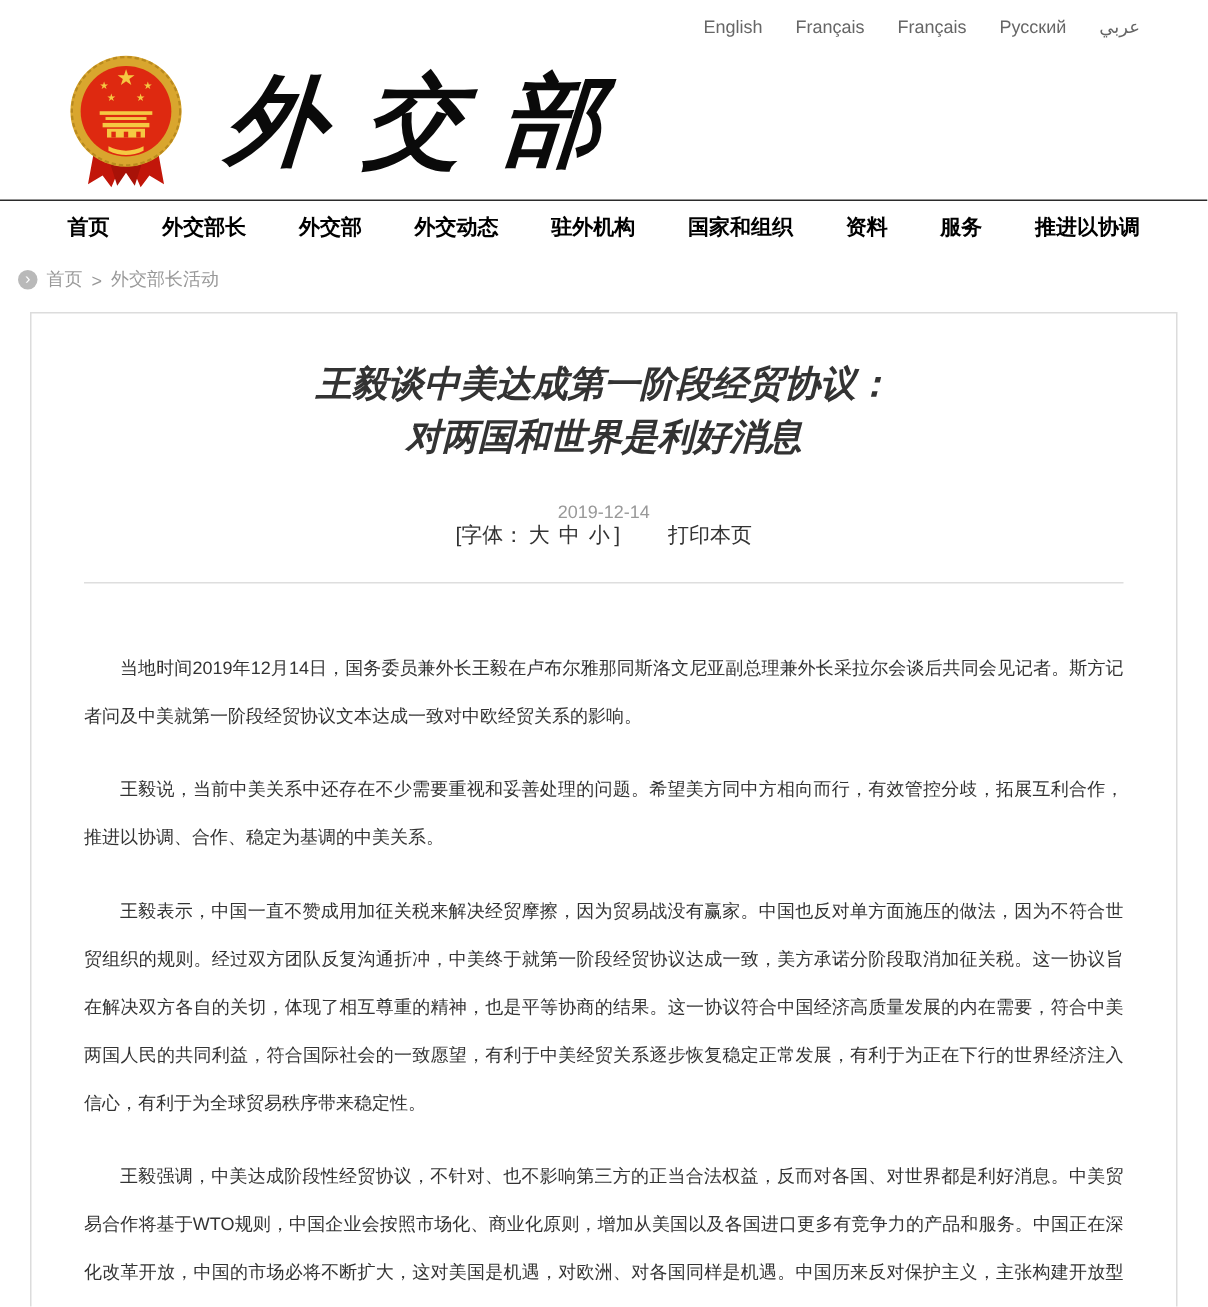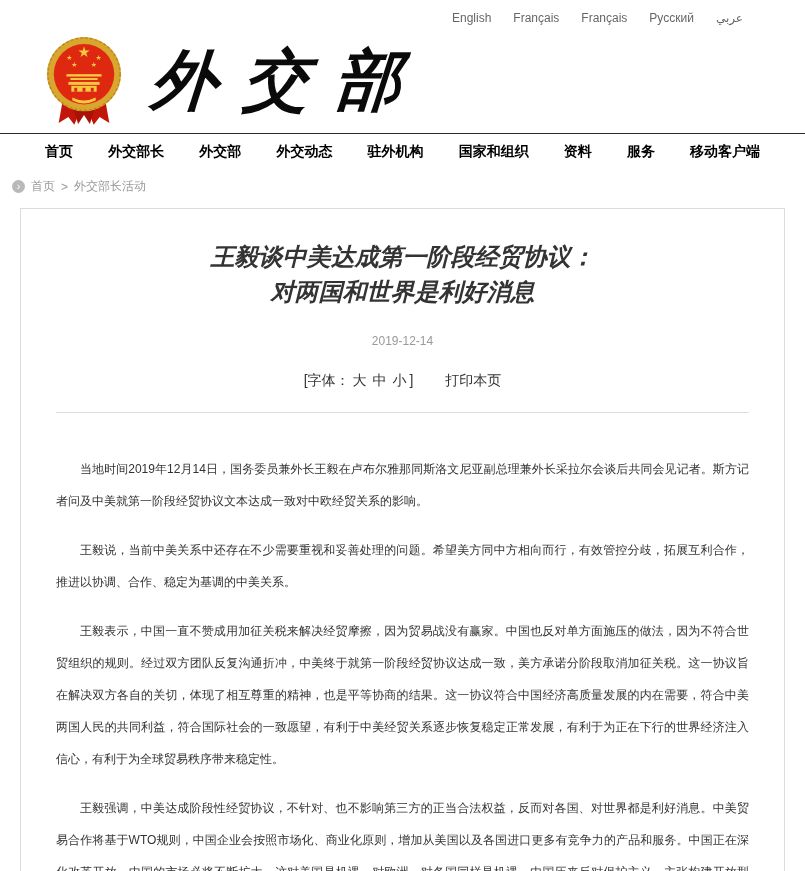--- a/index.html
+++ b/index.html
@@ -11,21 +11,21 @@
     overflow: hidden;
     position: relative;
   }
 
   
   .topbar {
     display: flex;
     justify-content: flex-end;
     align-items: center;
     gap: 22px;
-    padding: 9px 62px 0 0;
+    padding: 9px 45px 0 0;
     height: 26px;
   }
   .topbar a {
     font-size: 12px;
     color: #666;
     text-decoration: none;
     cursor: pointer;
   }
 
   
@@ -112,21 +112,21 @@
   .article-date {
     text-align: center;
     font-size: 12px;
     color: #999;
     margin-top: 25px;
   }
   .meta-controls {
     text-align: center;
     font-size: 14px;
     color: #333;
-    margin-top: 24px;
+    margin-top: 0;
   }
   .meta-controls a {
     color: #333;
     text-decoration: none;
     cursor: pointer;
   }
   .font-ctl a { margin: 0 3px; }
   .print-link { margin-left: 28px; }
   .divider {
     border: none;
@@ -189,21 +189,21 @@
 
 <nav class="nav">
   <a>首页</a>
   <a>外交部长</a>
   <a>外交部</a>
   <a>外交动态</a>
   <a>驻外机构</a>
   <a>国家和组织</a>
   <a>资料</a>
   <a>服务</a>
-  <a>移动客户端</a>
+  <a>推进以协调</a>
 </nav>
 
 <div class="breadcrumb">
   <span class="bc-icon">›</span>
   <a>首页</a>
   <span class="sep">&gt;</span>
   <span>外交部长活动</span>
 </div>
 
 <main class="content-box">

